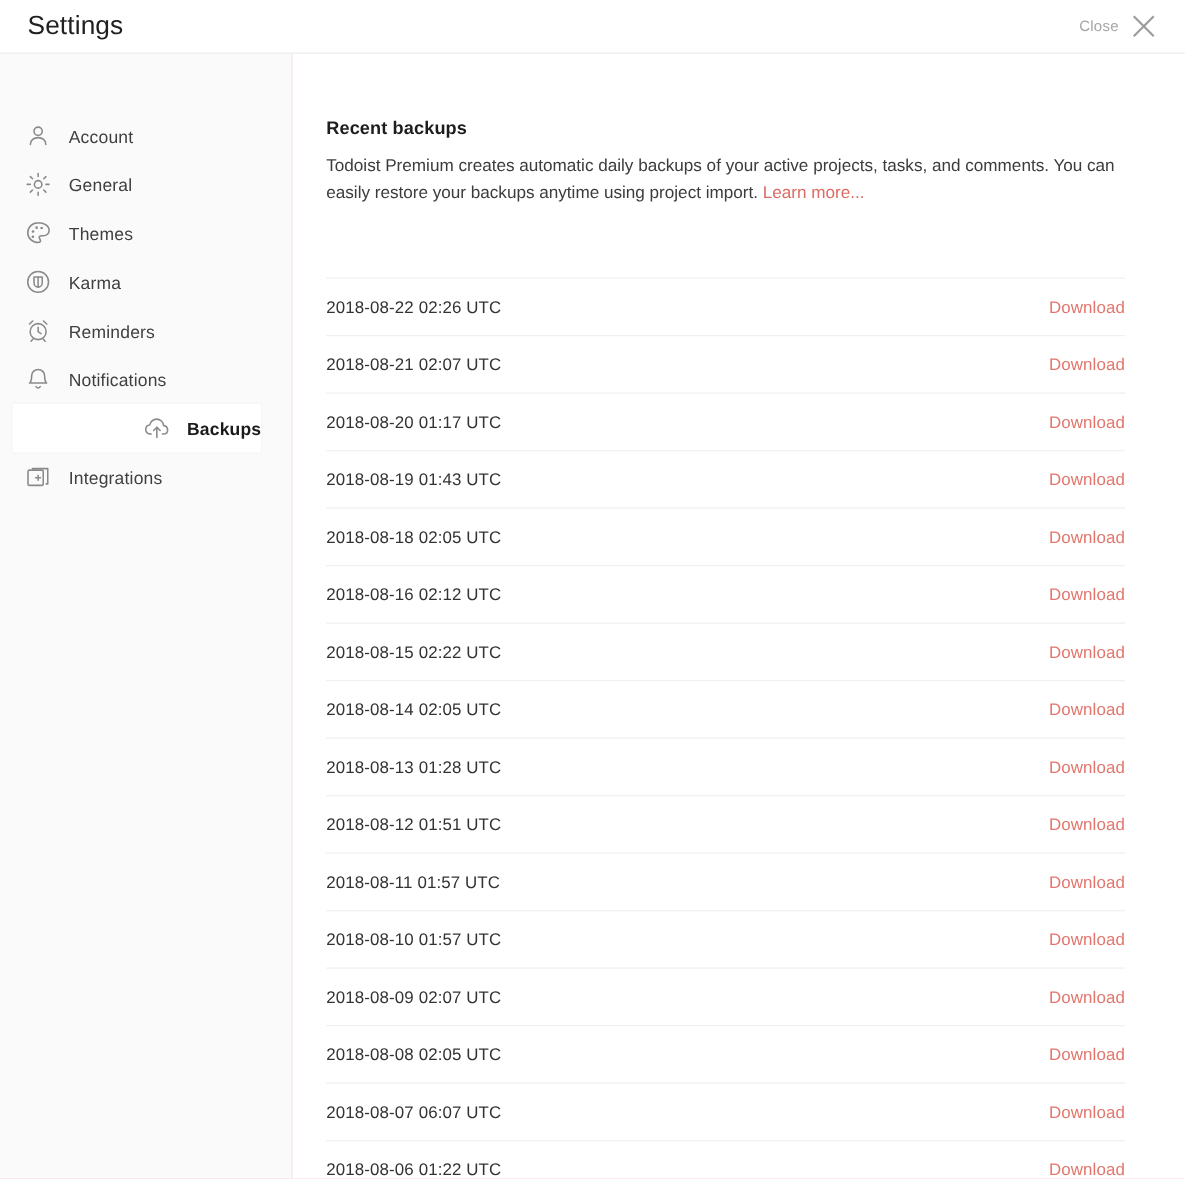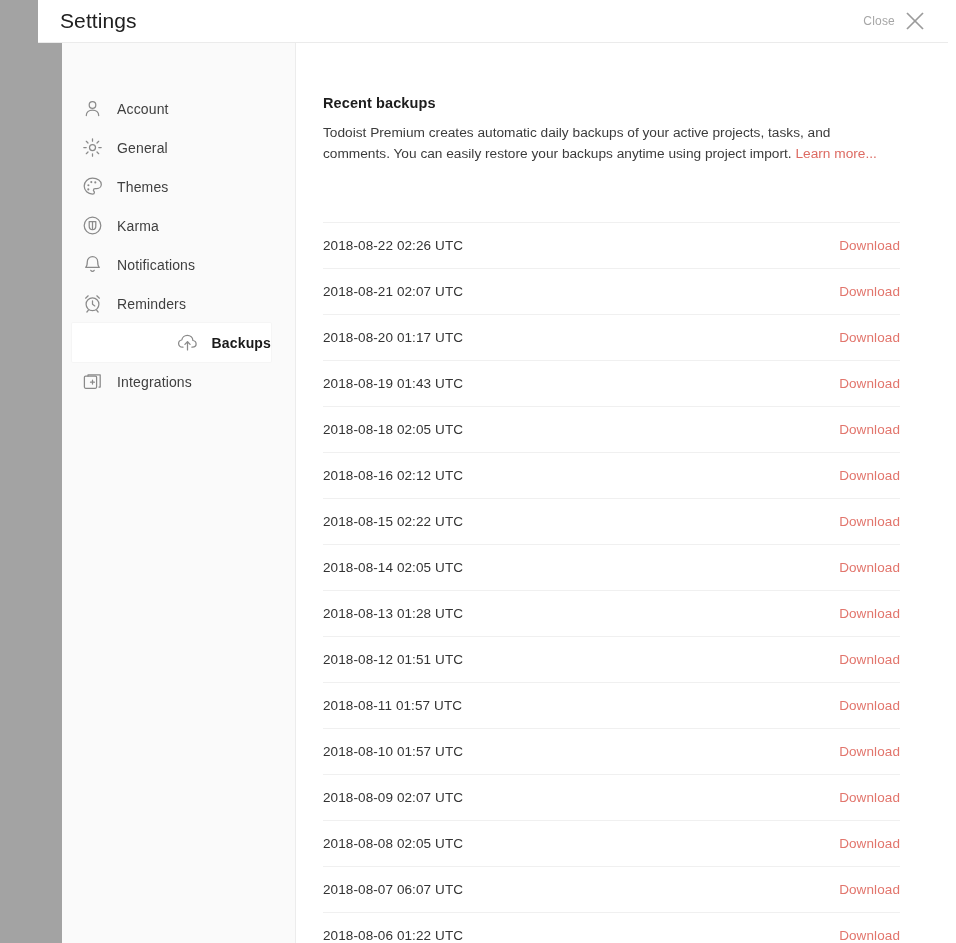--- a/index.html
+++ b/index.html
@@ -11,23 +11,22 @@
     background: #ffffff;
     color: #202020;
     -webkit-font-smoothing: antialiased;
   }
 
   .app {
     width: 948px;
     height: 943px;
     display: flex;
     flex-direction: column;
-    background: #a3a3a3;
+    background: #f9a8d4;
     position: relative;
-    padding-left: 38px;
   }
 
   
   .titlebar {
     height: 43px;
     min-height: 43px;
     background: #ffffff;
     border-bottom: 1px solid #ebebeb;
     display: flex;
     align-items: center;
@@ -58,21 +57,20 @@
     height: 22px;
     display: block;
   }
   .close-x line { stroke: #9b9b9b; stroke-width: 1.7; }
 
   
   .body {
     flex: 1;
     display: flex;
     min-height: 0;
-    margin-left: 24px;
   }
 
   
   .sidebar {
     width: 234px;
     min-width: 234px;
     background: #fafafa;
     border-right: 1px solid #ececec;
     padding-top: 46px;
   }
@@ -229,36 +227,36 @@
                 <circle cx="10.5" cy="10.5" r="8.3"></circle>
                 <path d="M7.2 6.6h6.6v4.4c0 2.1-1.5 3.7-3.3 3.7s-3.3-1.6-3.3-3.7V6.6z"></path>
                 <path d="M10.5 6.8v7.6"></path>
               </svg>
             </span>
             <span class="nav-label">Karma</span>
           </div>
           <div class="nav-item">
             <span class="nav-icon">
               <svg viewBox="0 0 21 21">
-                <path d="M10.5 2.6c-3 0-5.2 2.3-5.2 5.2 0 4.2-1.6 5.6-1.6 5.6h13.6s-1.6-1.4-1.6-5.6c0-2.9-2.2-5.2-5.2-5.2z"></path>
-                <path d="M8.8 16.3c.4.6 1 1 1.7 1s1.3-.4 1.7-1"></path>
-              </svg>
-            </span>
-            <span class="nav-label">Notifications</span>
-          </div>
-          <div class="nav-item">
-            <span class="nav-icon">
-              <svg viewBox="0 0 21 21">
                 <circle cx="10.5" cy="11.3" r="6.4"></circle>
                 <path d="M10.5 7.8v3.5l2.3 1.6"></path>
                 <path d="M3.6 5.2 6.2 2.8M17.4 5.2 14.8 2.8"></path>
                 <path d="M6.4 17.2 4.9 19M14.6 17.2 16.1 19"></path>
               </svg>
             </span>
             <span class="nav-label">Reminders</span>
+          </div>
+          <div class="nav-item">
+            <span class="nav-icon">
+              <svg viewBox="0 0 21 21">
+                <path d="M10.5 2.6c-3 0-5.2 2.3-5.2 5.2 0 4.2-1.6 5.6-1.6 5.6h13.6s-1.6-1.4-1.6-5.6c0-2.9-2.2-5.2-5.2-5.2z"></path>
+                <path d="M8.8 16.3c.4.6 1 1 1.7 1s1.3-.4 1.7-1"></path>
+              </svg>
+            </span>
+            <span class="nav-label">Notifications</span>
           </div>
           <div class="nav-item active">
             <span class="nav-icon">
               <svg viewBox="0 0 21 21">
                 <path d="M6 15.2h-.8c-2 0-3.6-1.6-3.6-3.6 0-1.9 1.4-3.4 3.2-3.6C5.2 5.4 7.5 3.3 10.3 3.3c3 0 5.4 2.3 5.6 5.2 1.8.2 3.2 1.7 3.2 3.6 0 2-1.6 3.1-3.6 3.1h-.6"></path>
                 <path d="M10.5 9.8v8.1"></path>
                 <path d="M7.9 12.4 10.5 9.8 13.1 12.4"></path>
               </svg>
             </span>
             <span class="nav-label">Backups</span>

